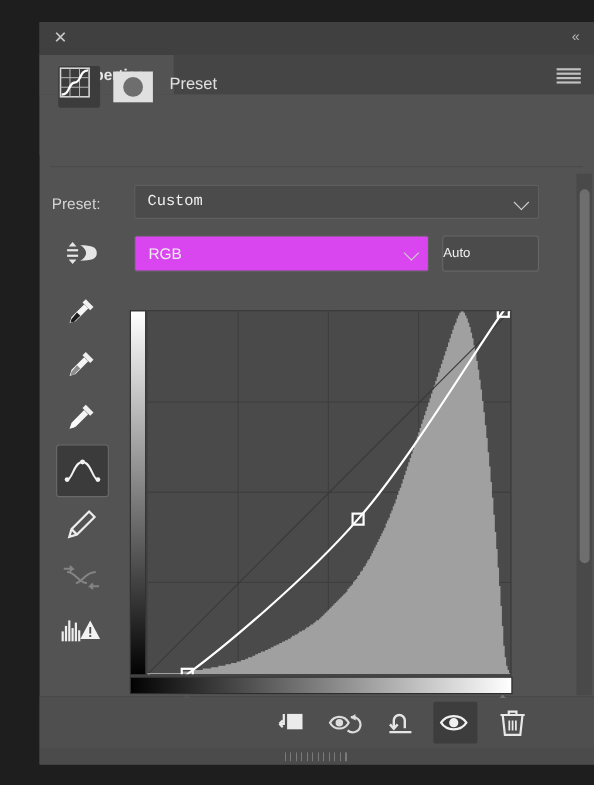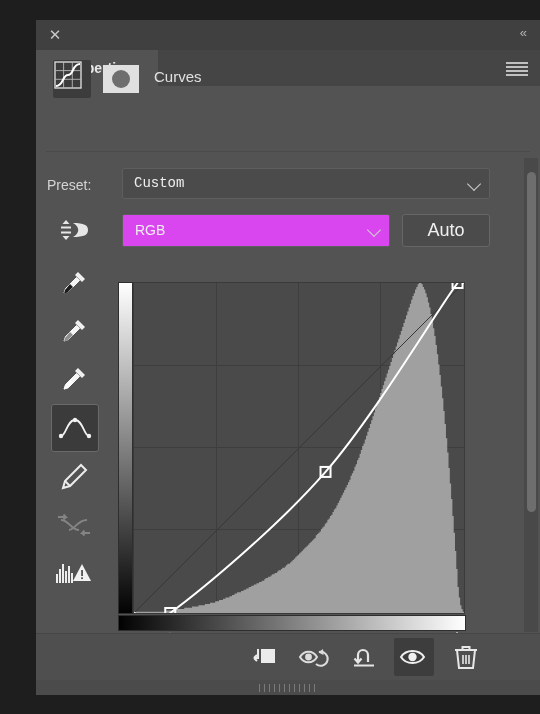--- a/index.html
+++ b/index.html
@@ -115,22 +115,22 @@
     cursor: pointer;
   }
   .channel-select .val {
     position: absolute; left: 12px; top: 7px;
     color: #efefef; font-size: 14px;
   }
   .auto-btn {
     position: absolute; left: 366px; top: 194px;
     width: 86px; height: 31px;
     background: #4b4b4b; border: 1px solid #666; border-radius: 3px;
-    color: #f0f0f0; font-size: 18px;
-    line-height: 31px; text-align: center;
+    color: #f0f0f0; font-size: 12px;
+    line-height: 31px; 
     cursor: pointer;
   }
   
   .toolcol { position: absolute; left: 8px; top: 240px; width: 64px; }
   .tool {
     position: relative;
     width: 46px; height: 46px; margin: 0 0 2px 7px;
     border-radius: 3px; cursor: pointer;
   }
   .tool.active { background: #3b3b3b; border: 1px solid #6a6a6a; }
@@ -237,21 +237,21 @@
       <line x1="10.6" y1="2" x2="10.6" y2="28" stroke="#b8b8b8" stroke-width="0.9"></line>
       <line x1="19.3" y1="2" x2="19.3" y2="28" stroke="#b8b8b8" stroke-width="0.9"></line>
       <line x1="2" y1="10.6" x2="28" y2="10.6" stroke="#b8b8b8" stroke-width="0.9"></line>
       <line x1="2" y1="19.3" x2="28" y2="19.3" stroke="#b8b8b8" stroke-width="0.9"></line>
       <path d="M3 26 C 11 26, 9 15, 15 15 C 21 15, 19 4, 27 4" fill="none" stroke="#ffffff" stroke-width="2.1"></path>
     </svg>
   </div>
   <div class="mask-thumb">
     <div class="dot"></div>
   </div>
-  <div class="layer-title">Curves</div>
+  <div class="layer-title">Preset</div>
   <div class="hdr-sep"></div>
 
   <div class="preset-label">Preset:</div>
   <div class="preset-select">
     <span class="val">Custom</span>
     <span class="caret"></span>
   </div>
 
   <div class="chan-icon">
     <svg width="34" height="30" viewBox="0 0 34 30">

